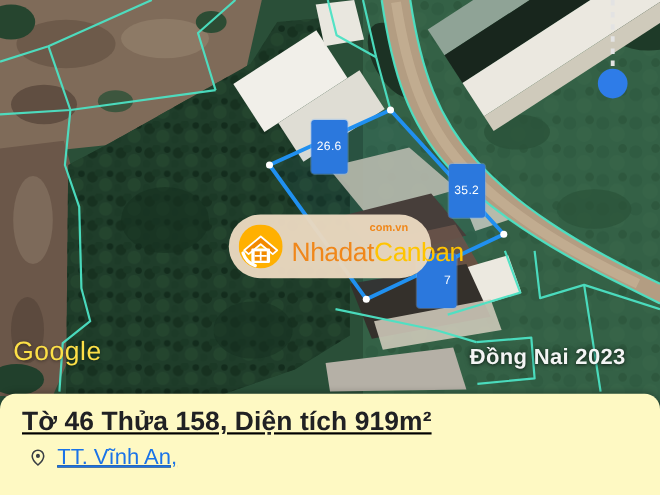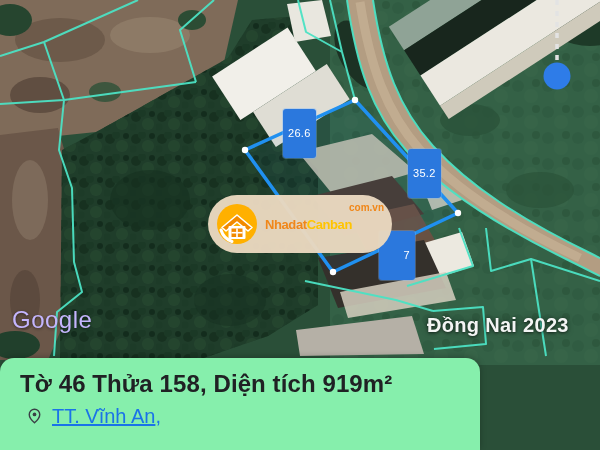--- a/index.html
+++ b/index.html
@@ -20,42 +20,42 @@
   .chip-2{left:384px;top:149px;margin-left:24px;}
   .chip-3{left:379px;top:231px;width:26px;text-align:right;}
 
   
   .watermark{
     position:absolute;left:208px;top:195px;width:184px;height:58px;z-index:3;
     background:rgba(233,216,191,.97);border-radius:29px;
   }
   .wm-badge{position:absolute;left:9px;top:9px;width:40px;height:40px;border-radius:50%;}
   .wm-text{
-    position:absolute;left:57px;top:23px;font-size:13px;font-weight:bold;
+    position:absolute;left:57px;top:23px;font-size:24px;font-weight:normal;
     letter-spacing:-.4px;white-space:nowrap;line-height:1;
   }
   .wm-p1{color:#f0871a;}
   .wm-p2{color:#ffc400;}
-  .wm-domain{position:absolute;left:141px;top:8px;font-size:10px;font-weight:bold;color:#f0871a;line-height:1;}
+  .wm-domain{position:absolute;left:128px;top:8px;font-size:10px;font-weight:bold;color:#f0871a;line-height:1;}
 
   
   .google-logo{
-    position:absolute;left:12px;top:306px;z-index:2;color:#c4b5fd;font-size:24px;
+    position:absolute;left:12px;top:306px;z-index:2;color:#fde047;font-size:24px;
     font-weight:500;letter-spacing:.5px;text-shadow:0 1px 3px rgba(0,0,0,.45);
   }
   .plan-label{
     position:absolute;left:427px;top:314px;z-index:2;color:rgba(255,255,255,.95);
     font-size:20px;font-weight:bold;letter-spacing:.3px;
     text-shadow:0 1px 3px rgba(0,0,0,.6),0 0 6px rgba(0,0,0,.35);
   }
 
   
   .panel{
-    position:absolute;left:0;top:358px;width:480px;height:92px;z-index:4;
-    background:#86efac;border-radius:14px 14px 0 0;box-shadow:0 -1px 6px rgba(0,0,0,.25);
+    position:absolute;left:0;top:358px;width:600px;height:92px;z-index:4;
+    background:#fef9c3;border-radius:14px 14px 0 0;box-shadow:0 -1px 6px rgba(0,0,0,.25);text-decoration:underline;
   }
   .panel-title{
     margin:13px 16px 0 20px;font-size:24px;line-height:26px;font-weight:bold;
     color:#202124;letter-spacing:.1px;white-space:nowrap;
   }
   .loc-row{display:flex;align-items:center;margin:7px 0 0 26px;font-size:20px;line-height:24px;text-align:center;}
   .pin{width:17px;height:22px;margin-right:9px;flex:0 0 auto;}
   .loc-link{color:#1a73e8;text-decoration:underline;cursor:pointer;}
   .loc-sep{color:#1a73e8;margin-right:7px;}
 </style>

